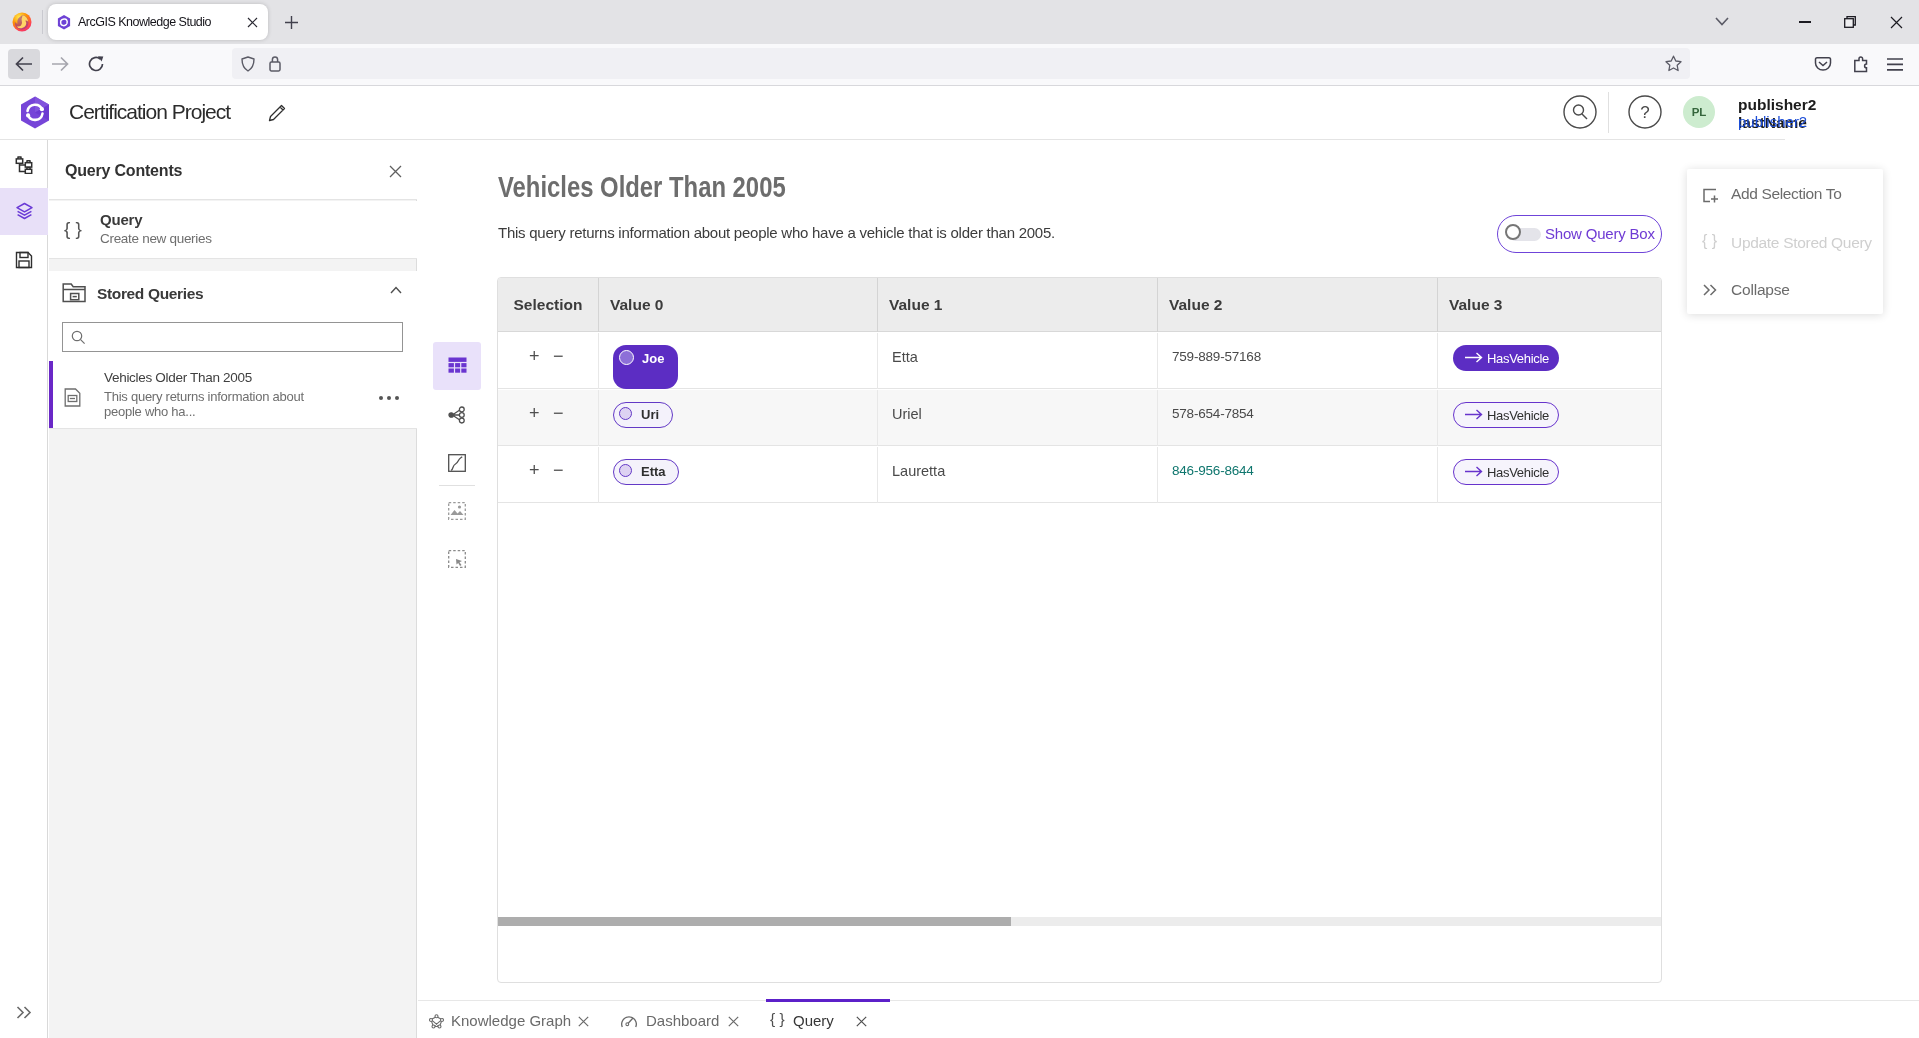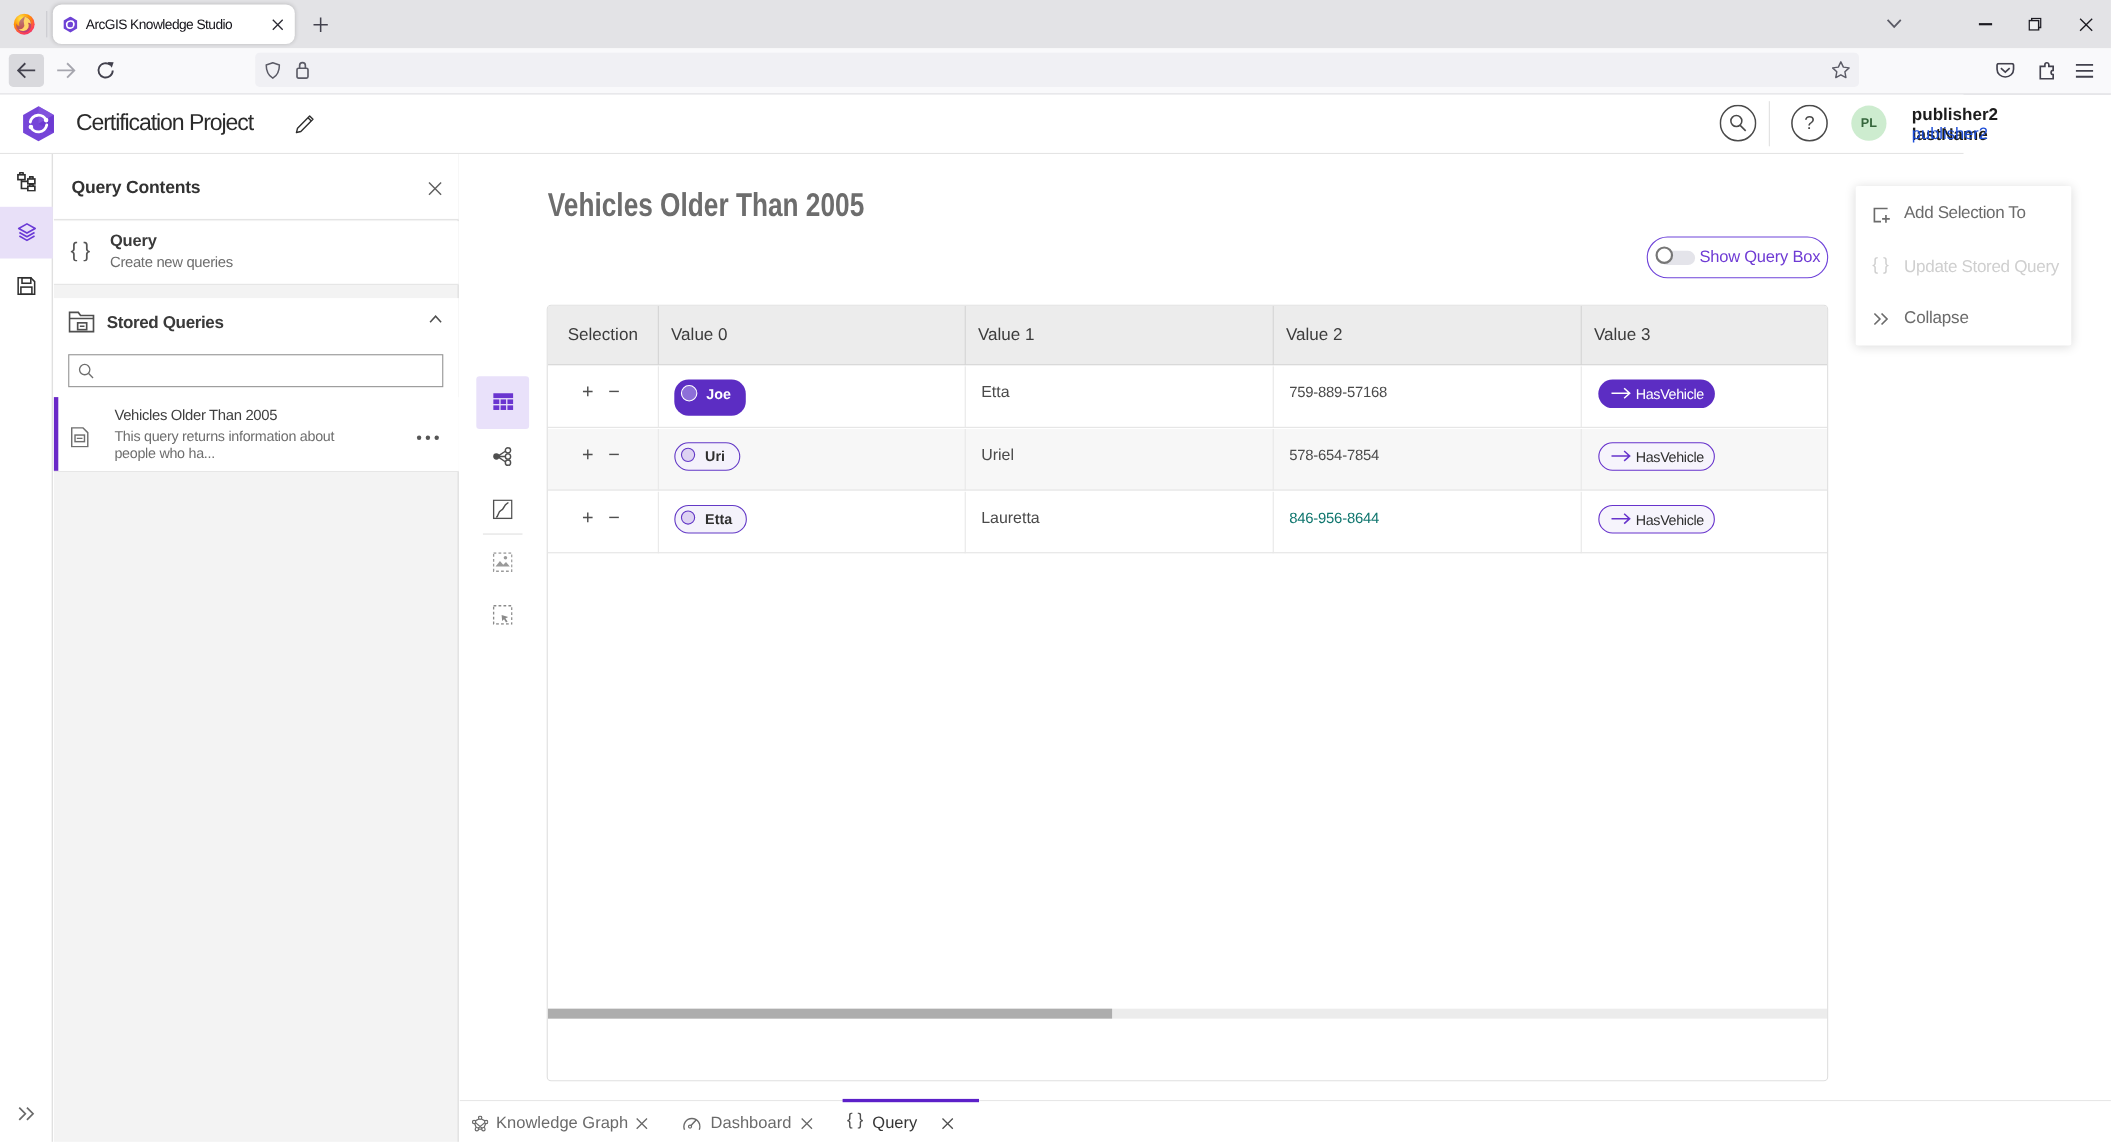--- a/index.html
+++ b/index.html
@@ -240,49 +240,50 @@
     <rect x="0.7" y="0.7" width="16.6" height="16.6" fill="none" stroke="#9a9a9a" stroke-width="1.3" stroke-dasharray="2.5 2"></rect>
     <path d="M2.5 13 L6.5 8 L9.5 11.5 L12 9 L15.5 13 Z" fill="#9a9a9a"></path>
     <circle cx="11.5" cy="5" r="1.6" fill="#9a9a9a"></circle>
   </svg>
   <svg class="abs" style="left:30px;top:410px" width="18" height="18" viewBox="0 0 18 18">
     <rect x="0.7" y="0.7" width="16.6" height="16.6" fill="none" stroke="#8a8a8a" stroke-width="1.3" stroke-dasharray="2.5 2"></rect>
     <path d="M8 9 L14 11 L11.5 12.2 L13.5 15 L12 16 L10.2 13 L8.5 14.5 Z" fill="#8a8a8a"></path>
   </svg>
 
   <div class="abs" style="left:80px;top:30px;font-size:30px;font-weight:bold;color:#6d6d6d;letter-spacing:0;transform:scaleX(0.795);transform-origin:0 0;white-space:nowrap;">Vehicles Older Than 2005</div>
+  <div class="abs" style="left:80px;top:84px;font-size:15px;color:#3c3c3c;letter-spacing:-0.25px;">This query returns information about people who have a vehicle that is older than 2005.</div>
 
   <div class="abs" style="left:1079px;top:75px;width:165px;height:38px;border:1.5px solid #6f44d9;border-radius:19px;background:#fff;">
     <div class="abs" style="left:11px;top:11.5px;width:32px;height:13px;background:#e4e4ea;border-radius:7px;"></div>
     <div class="abs" style="left:7px;top:8px;width:16px;height:16px;border-radius:50%;background:#fff;border:2.5px solid #767676;"></div>
     <div class="abs" style="left:47px;top:9px;font-size:15px;color:#6f3bd4;white-space:nowrap;letter-spacing:-0.2px;">Show Query Box</div>
   </div>
 
   <div class="abs" id="tablecard" style="left:79px;top:137px;width:1165px;height:706px;border:1px solid #dfdfdf;border-radius:4px;background:#fff;overflow:hidden;">
 
-    <div class="abs" style="left:0;top:0;width:1163px;height:54px;background:#ececec;border-bottom:1px solid #d8d8d8;">
+    <div class="abs" style="left:0;top:0;width:1163px;height:54px;background:#ececec;border-bottom:1px solid #d8d8d8;font-weight:bold;">
       <div class="abs" style="left:100px;top:0;width:1px;height:54px;background:#d4d4d4"></div>
       <div class="abs" style="left:379px;top:0;width:1px;height:54px;background:#d4d4d4"></div>
       <div class="abs" style="left:659px;top:0;width:1px;height:54px;background:#d4d4d4"></div>
       <div class="abs" style="left:939px;top:0;width:1px;height:54px;background:#d4d4d4"></div>
       <div class="abs" style="left:0px;top:18px;width:100px;font-size:15.5px;color:#3c3c3c;text-align:center;">Selection</div>
       <div class="abs" style="left:112px;top:18px;font-size:15.5px;color:#3c3c3c;">Value 0</div>
       <div class="abs" style="left:391px;top:18px;font-size:15.5px;color:#3c3c3c;">Value 1</div>
       <div class="abs" style="left:671px;top:18px;font-size:15.5px;color:#3c3c3c;">Value 2</div>
       <div class="abs" style="left:951px;top:18px;font-size:15.5px;color:#3c3c3c;">Value 3</div>
     </div>
 
     <div class="abs" style="left:0;top:55px;width:1163px;height:56px;background:#fff;border-bottom:1px solid #e4e4e4;">
       <div class="abs" style="left:100px;top:0;width:1px;height:56px;background:#e8e8e8"></div>
       <div class="abs" style="left:379px;top:0;width:1px;height:56px;background:#e8e8e8"></div>
       <div class="abs" style="left:659px;top:0;width:1px;height:56px;background:#e8e8e8"></div>
       <div class="abs" style="left:939px;top:0;width:1px;height:56px;background:#e8e8e8"></div>
       <div class="abs" style="left:31px;top:13px;font-size:18px;color:#4f4f4f;">+</div>
       <div class="abs" style="left:55px;top:13px;font-size:18px;color:#4f4f4f;">−</div>
-      <div class="abs" style="left:115px;top:12px;width:65px;height:33px;background:#5c2dc3;border-radius:13px;">
+      <div class="abs" style="left:115px;top:12px;width:65px;height:44px;background:#5c2dc3;border-radius:13px;">
         <div class="abs" style="left:6px;top:5px;width:15px;height:15px;border-radius:50%;background:#8d6fd8;border:1.5px solid #fff;"></div>
         <div class="abs" style="left:29px;top:5.5px;font-size:13px;font-weight:bold;color:#fff;">Joe</div>
       </div>
       <div class="abs" style="left:394px;top:16px;font-size:14.5px;color:#4a4a4a;">Etta</div>
       <div class="abs" style="left:674px;top:16px;font-size:13.5px;color:#4a4a4a;letter-spacing:-0.2px;">759-889-57168</div>
       <div class="abs" style="left:955px;top:12px;width:106px;height:26px;background:#5c2dc3;border-radius:13px;">
         <svg class="abs" style="left:11px;top:7px" width="19" height="11" viewBox="0 0 19 11">
             <path d="M1 5.5 H17 M12.5 1 L17.5 5.5 L12.5 10" stroke="#fff" stroke-width="1.4" fill="none"></path>
           </svg>
         <div class="abs" style="left:34px;top:6px;font-size:13px;color:#fff;letter-spacing:-0.3px;">HasVehicle</div>

